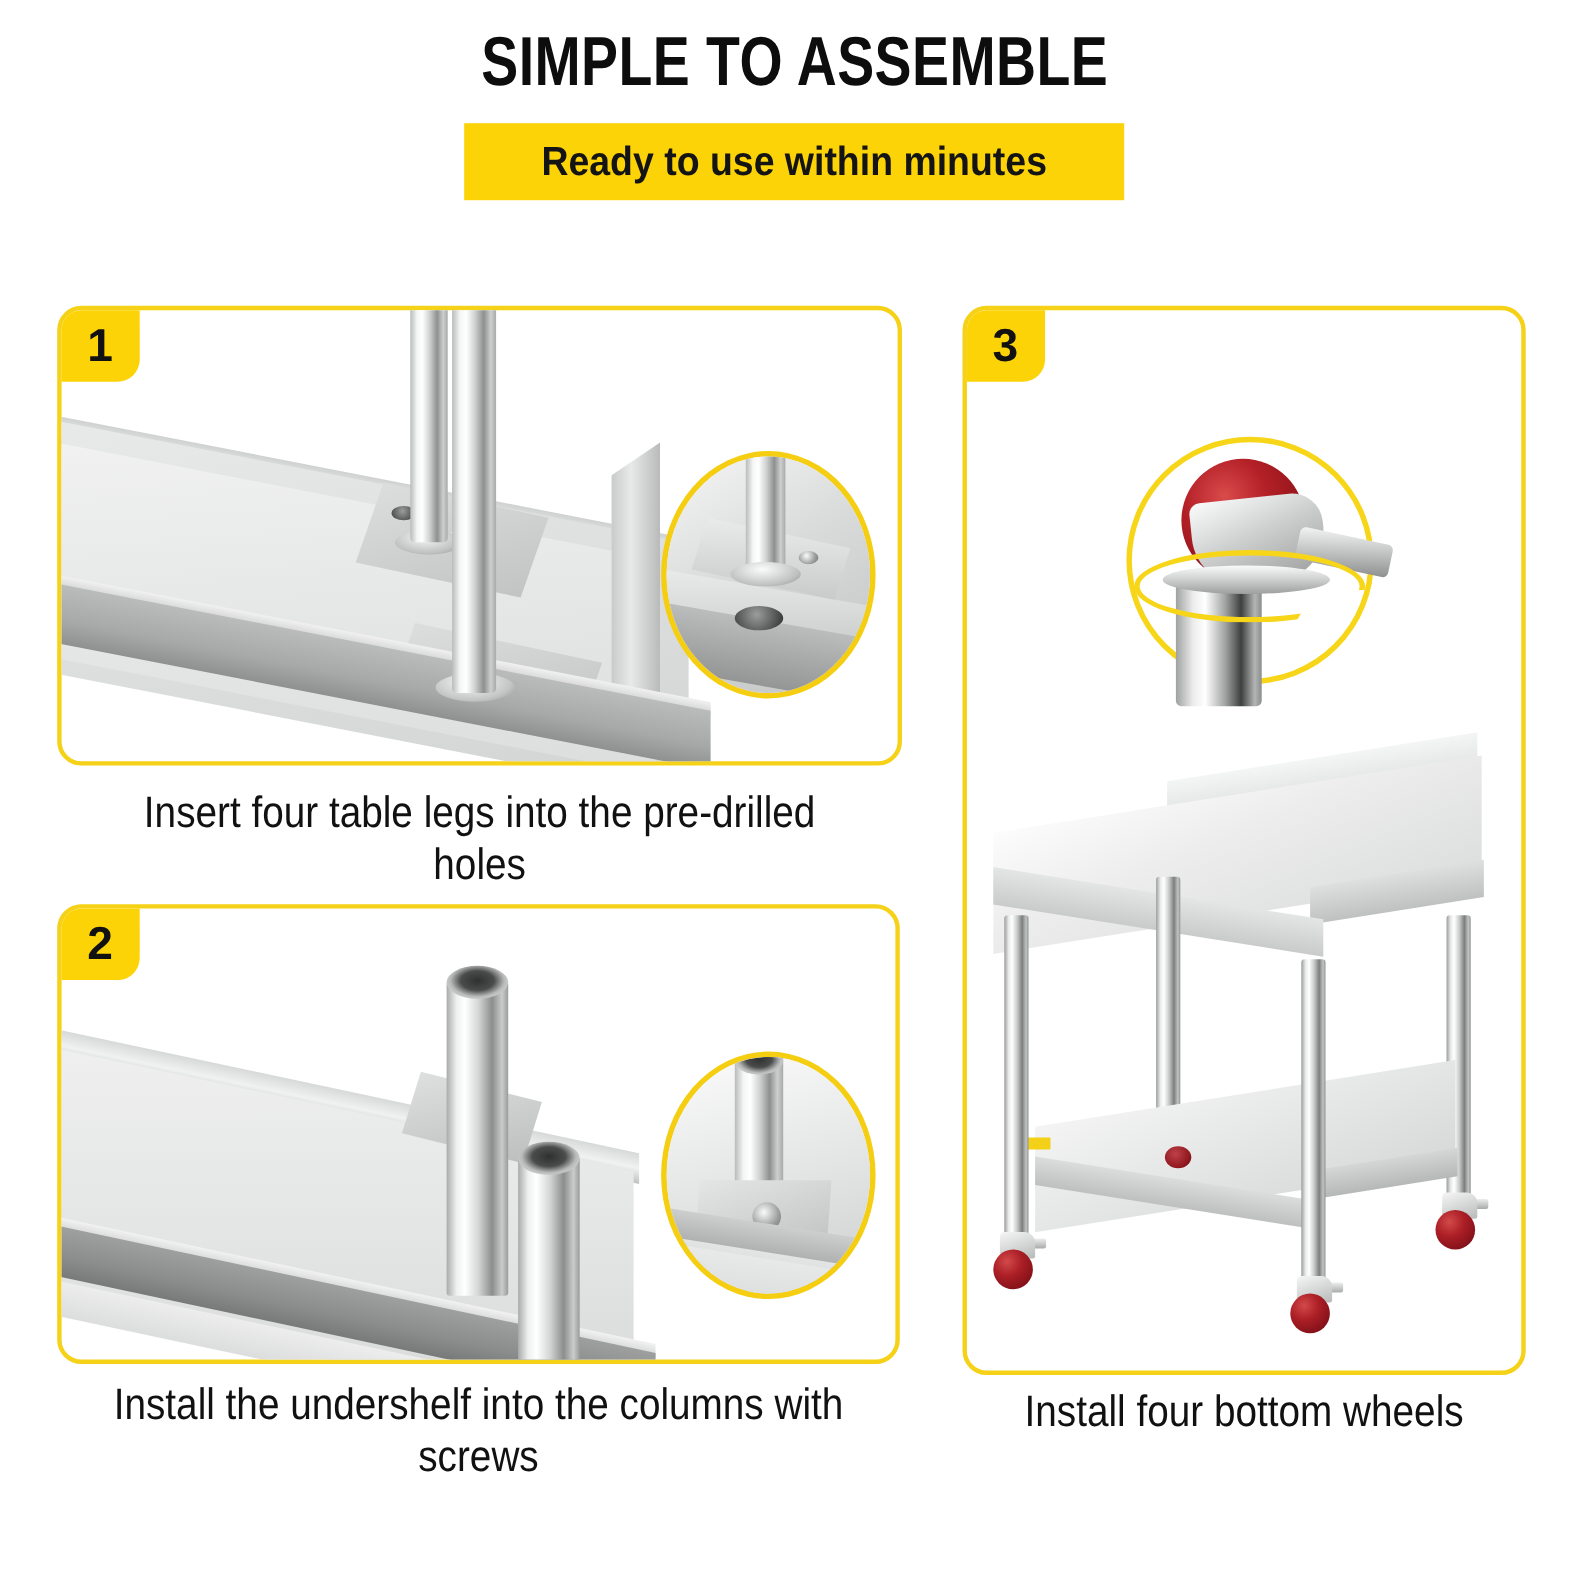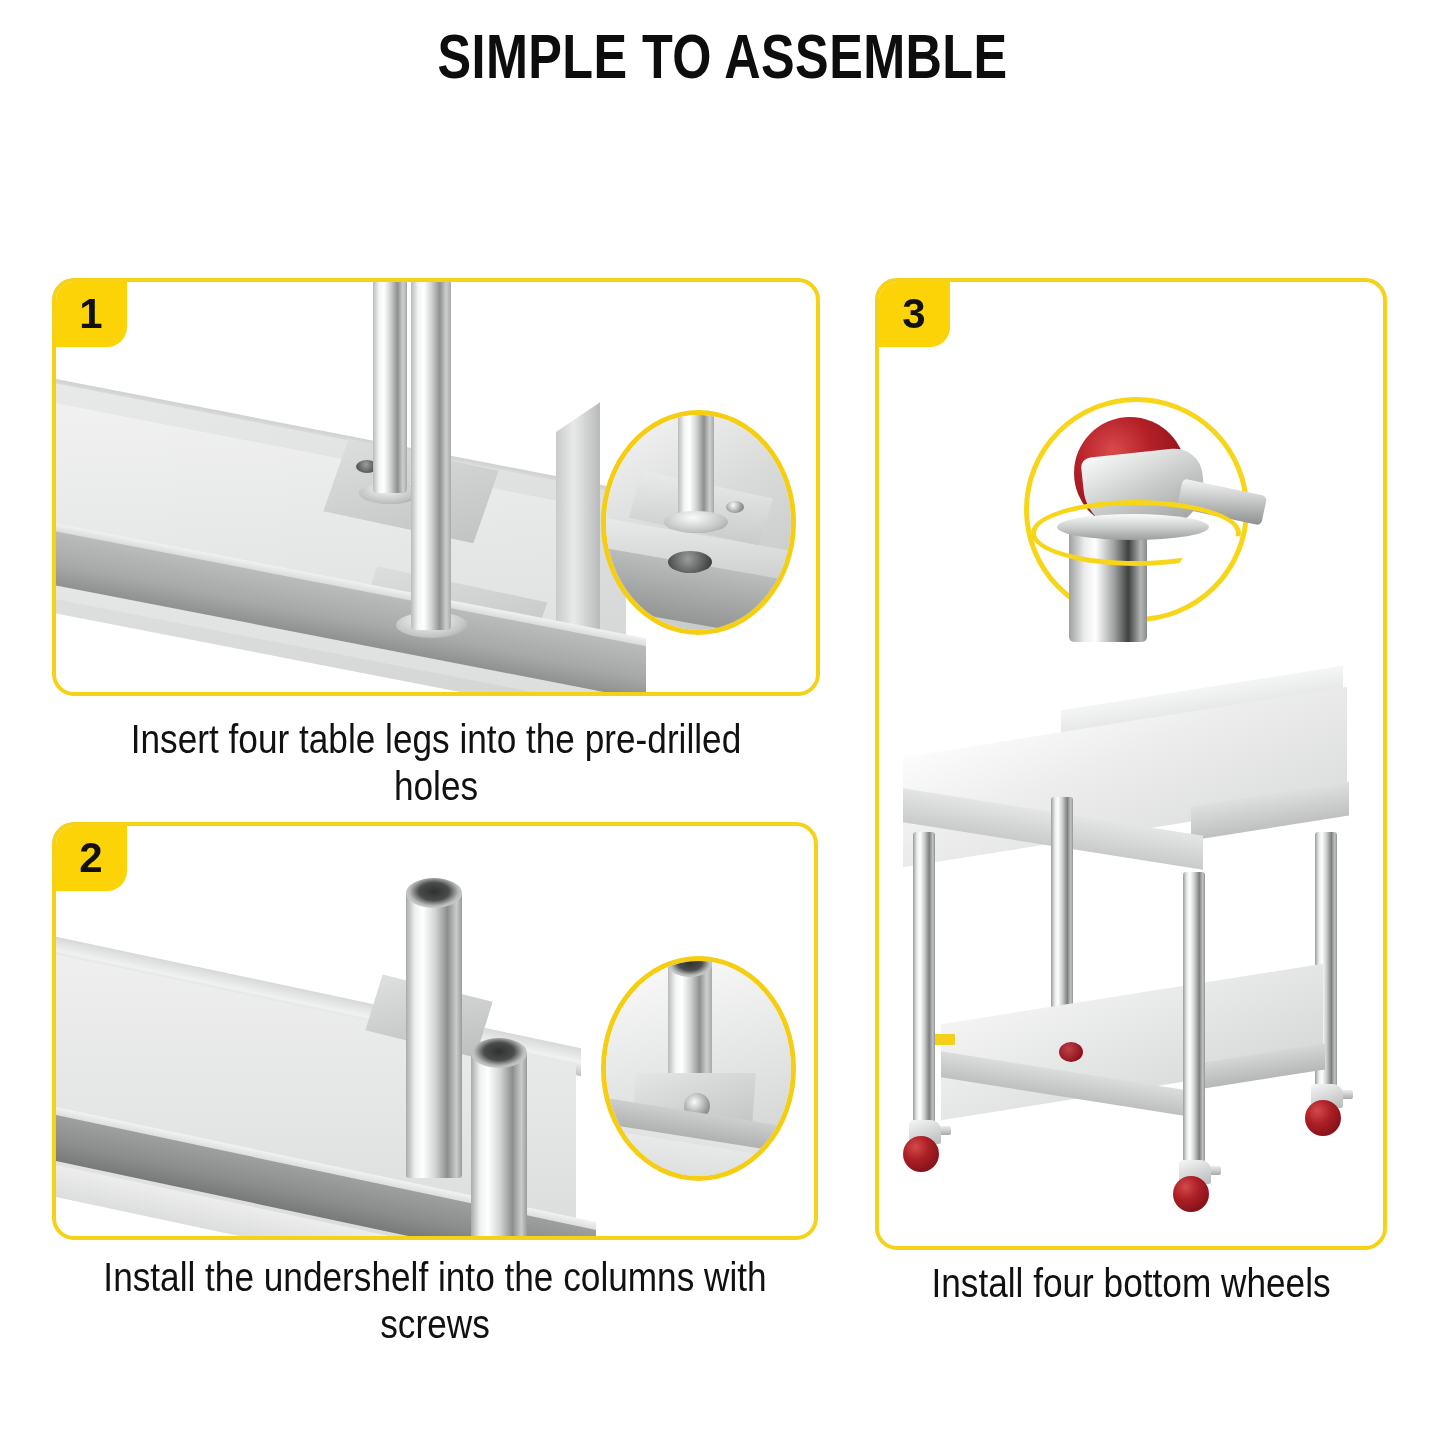--- a/index.html
+++ b/index.html
@@ -266,20 +266,23 @@
   #t-caster-bl-peek{
     position:absolute;left:168px;top:360px;width:24px;height:20px;border-radius:50%;
     background:radial-gradient(circle at 40% 35%,#c04048,#8c151c 70%,#6b0f14);
   }
 </style>
 </head>
 <body>
 
 <div id="header">
   <div id="main-title">SIMPLE TO ASSEMBLE</div>
+  <div id="subtitle-band">
+    <div id="subtitle-text">Ready to use within minutes</div>
+  </div>
 </div>
 
 <div class="panel" id="panel-1">
   <div class="scene">
     <div id="p1-rim-back"></div>
     <div id="p1-top-face"></div>
     <div id="p1-inner-pan"></div>
     <div id="p1-rim-right"></div>
     <div class="p1-plate" id="p1-plate-a"></div>
     <div class="p1-plate" id="p1-plate-b"></div>

